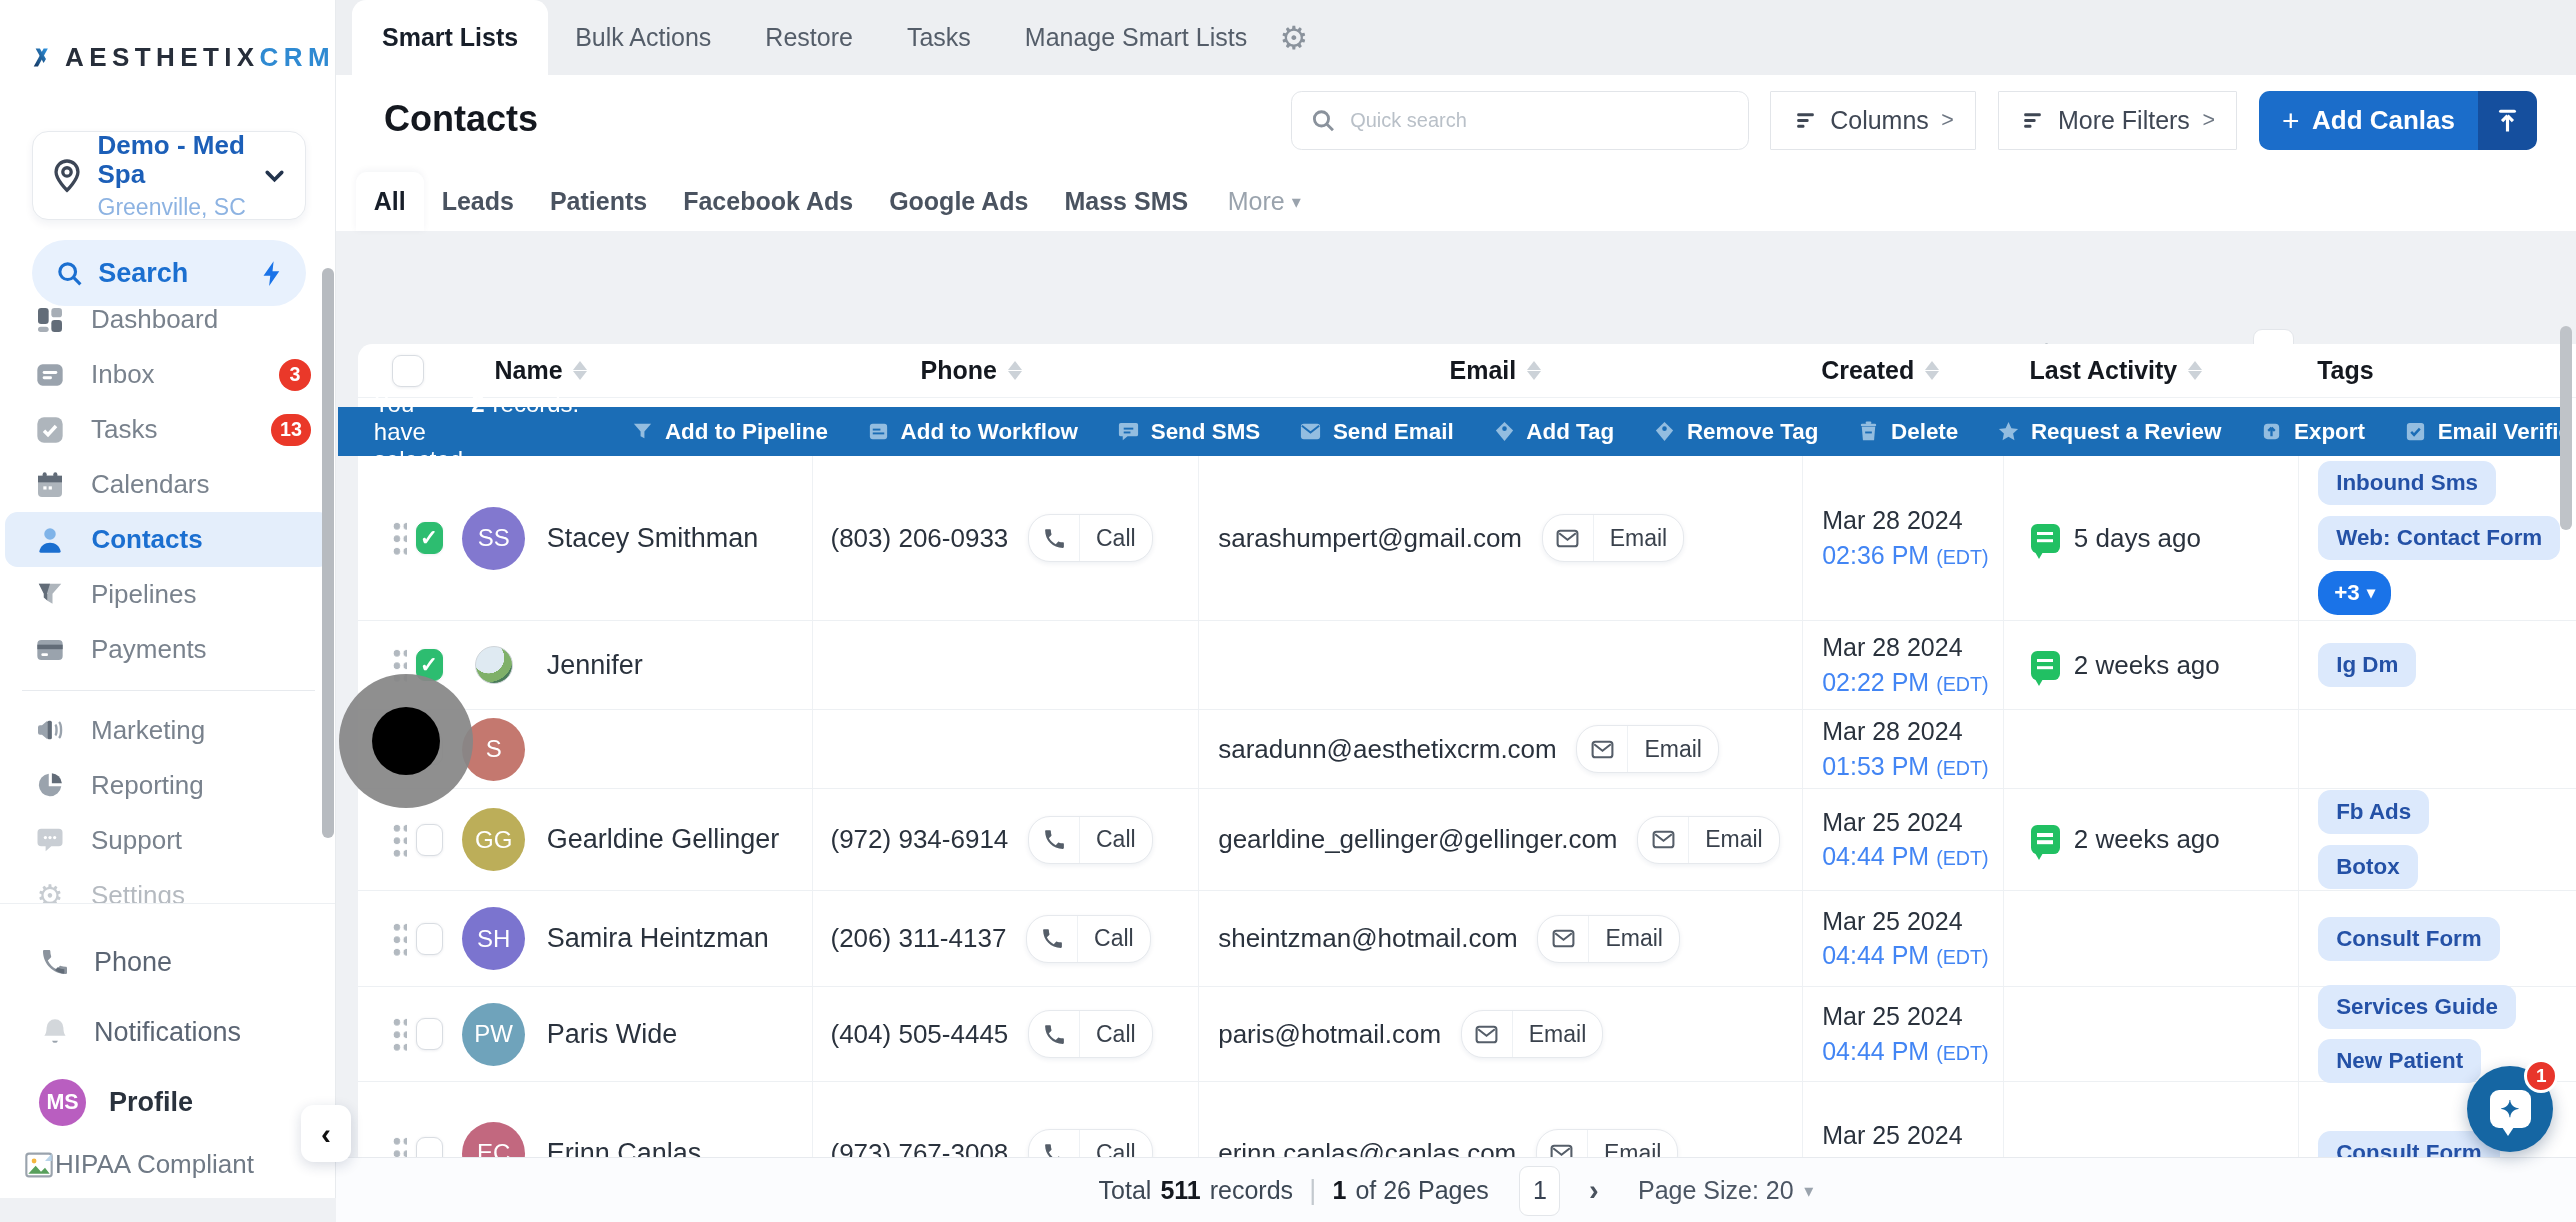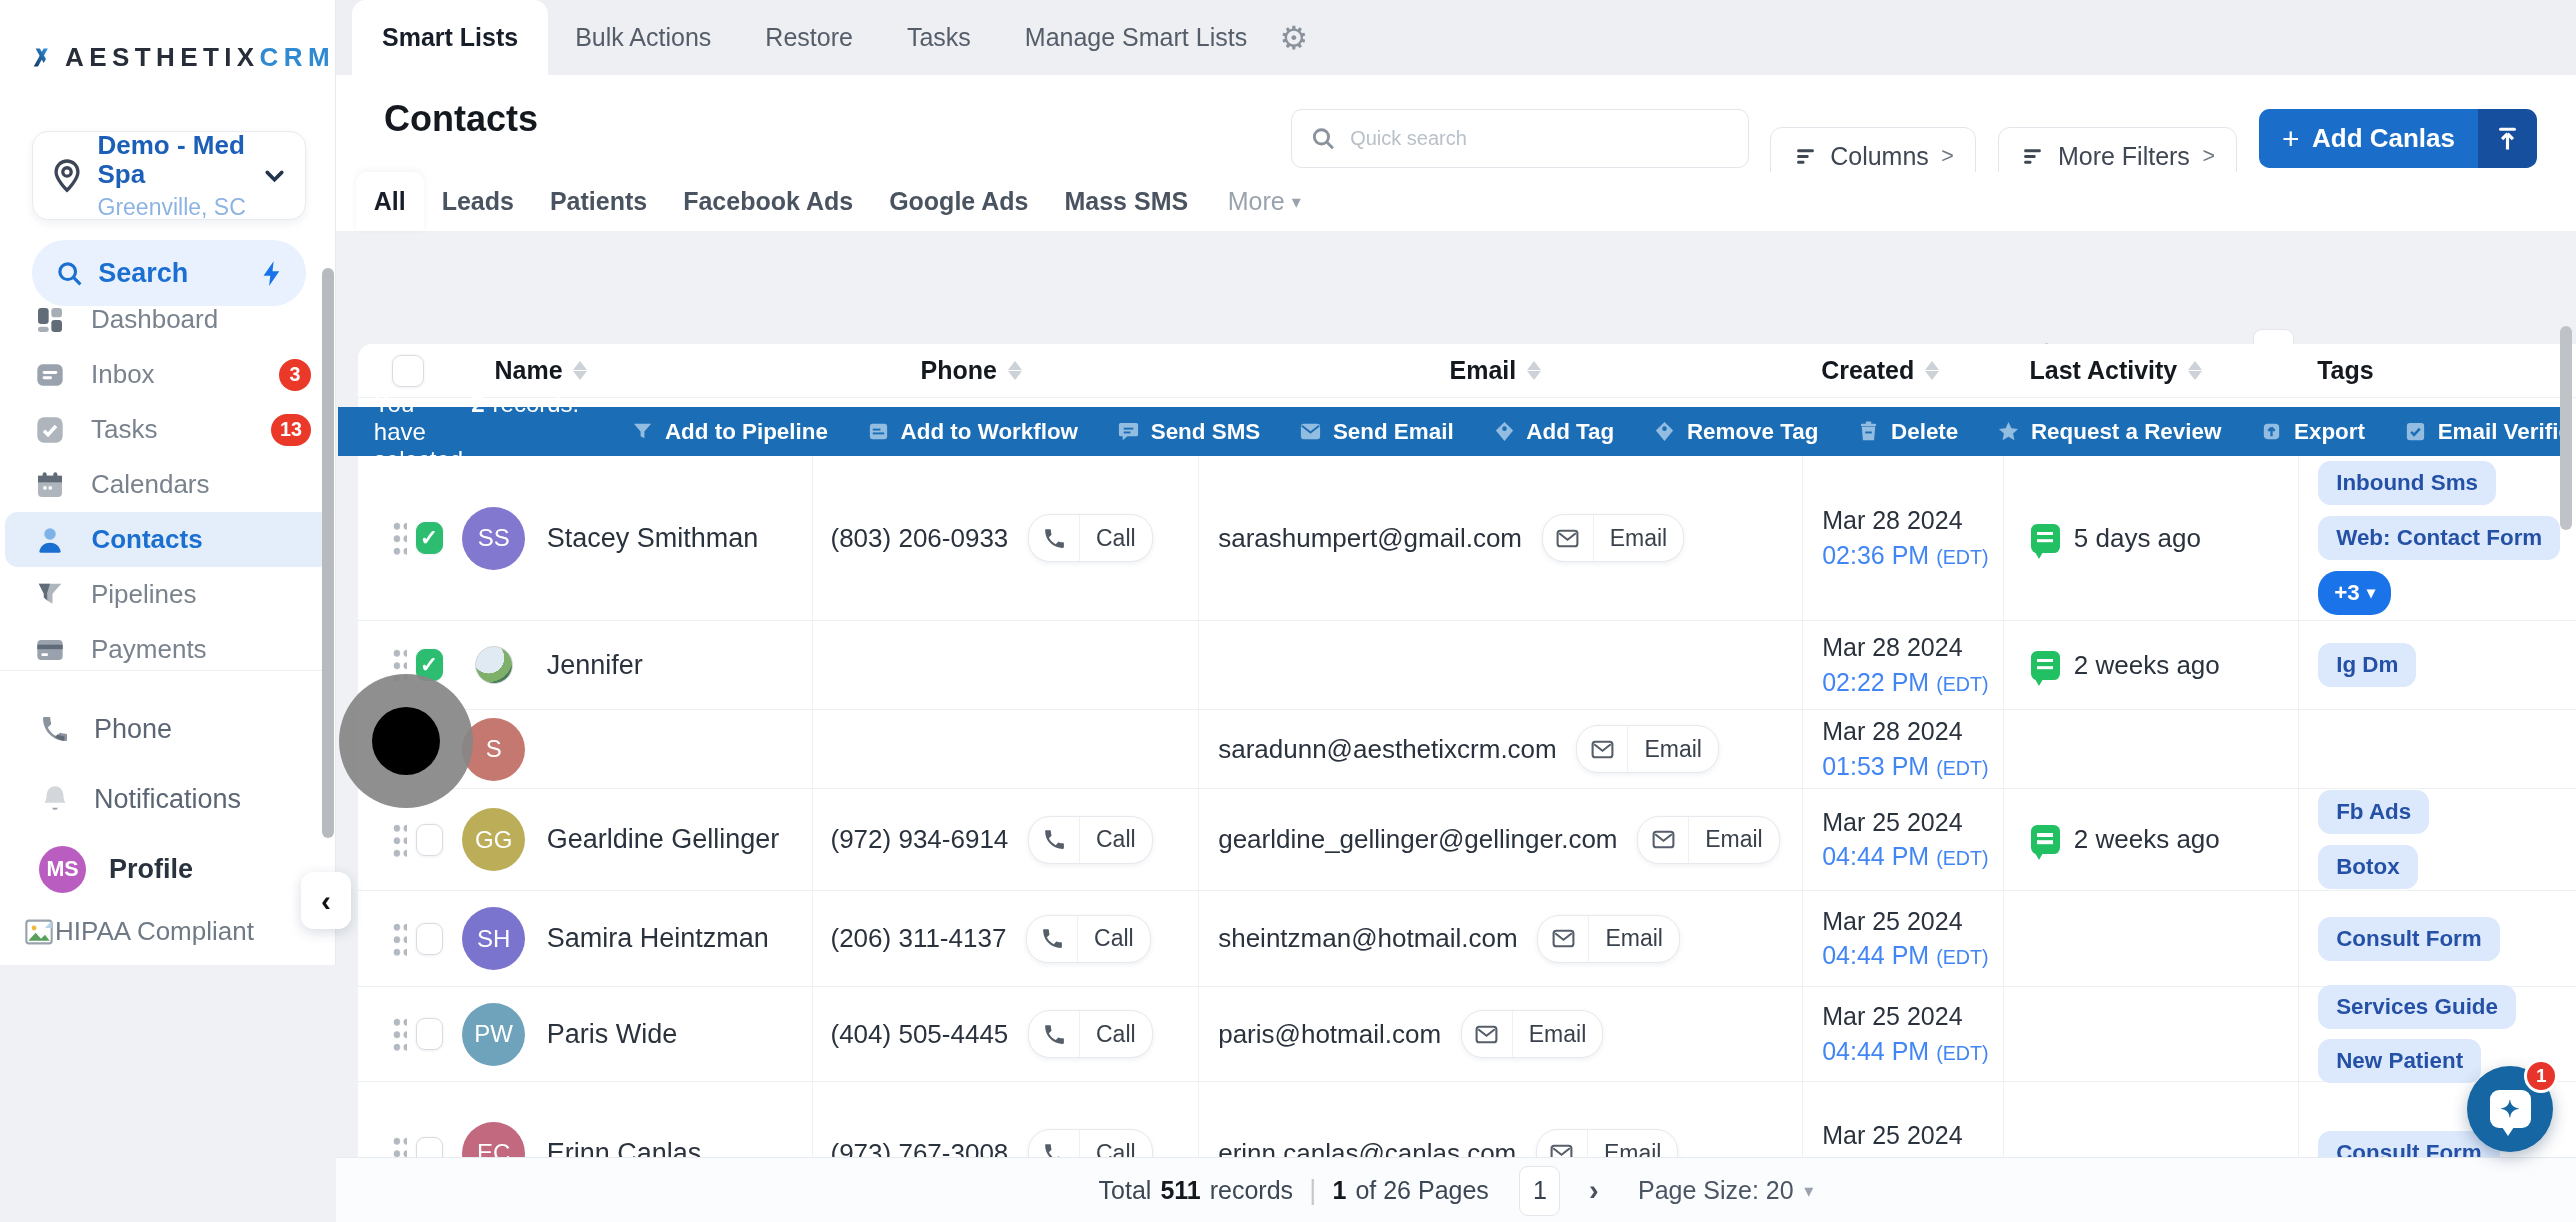--- a/index.html
+++ b/index.html
@@ -1,21 +1,21 @@
 <!DOCTYPE html>
 <html style="font-size:14.3px"><head>
 <meta charset="utf-8">
 <style>
   * { margin:0; padding:0; box-sizing:border-box; }
   html,body { width:2576px; height:1223px; overflow:hidden; }
   body { font-family:"Liberation Sans", sans-serif; background:#eff1f4; color:#1f2733; }
   .app { position:relative; width:2576px; height:1223px; }
 
   
-  .sidebar { position:absolute; left:0; top:0; width:336px; height:965px; background:#fff; border-right:0.9px solid #e8ebee; z-index:20; }
+  .sidebar { position:absolute; left:0; top:0; width:336px; height:1198px; background:#fff; border-right:0.9px solid #e8ebee; z-index:20; }
   .logo-row { display:flex; align-items:center; gap:12.5px; padding:25px 0 0 30px; height:89px; }
   .logo-mark { width:52px; height:52px; }
   .wordmark { font-size:26px; font-weight:700; letter-spacing:5.4px; color:#272e3a; }
   .wordmark .crm { color:#2f8ad2; }
 
   .loc-card { position:absolute; left:32px; top:131px; width:274px; height:89px; background:#fff; border:0.9px solid #e7eaee; border-radius:16px; box-shadow:0 3.6px 9px rgba(20,40,80,.06); display:flex; align-items:center; padding:0 18px 0 16px; gap:12.5px; cursor:pointer; }
   .loc-text { flex:1; line-height:1.15; }
   .loc-name { font-size:26px; font-weight:700; color:#1c5fb8; }
   .loc-city { font-size:23px; color:#8db3e2; margin-top:3.6px; }
 
@@ -47,21 +47,21 @@
   .tn-tab { font-size:25px; color:#545d69; padding:0 27px; height:75px; display:flex; align-items:center; cursor:pointer; }
   .tn-tab.active { background:#fff; border-radius:14.3px 14.3px 0 0; color:#171e29; font-weight:700; padding:0 30px; margin-left:16px; }
   .tn-gear { font-size:32px; color:#8a929c; margin-left:5.4px; cursor:pointer; }
 
   .header-band { position:absolute; left:0; top:75px; right:0; height:97px; background:#fff; }
   .page-title { position:absolute; left:48px; top:23px; font-size:36px; font-weight:700; color:#14181f; }
   .hdr-controls { position:absolute; right:39px; top:16px; display:flex; align-items:center; gap:21.5px; }
   .qsearch { width:458px; height:59px; background:#fff; border:0.9px solid #e2e5e9; border-radius:10.7px; display:flex; align-items:center; padding:0 18px; gap:14.3px; }
   .qsearch input { border:none; outline:none; font-size:20px; color:#0f766e; width:100%; font-family:"Liberation Sans",sans-serif; background:transparent; }
   .qsearch input::placeholder { color:#b9c0c8; }
-  .wbtn { height:59px; background:#fff; border:0.9px solid #e2e5e9; border-radius:12px; display:flex; align-items:center; gap:12.5px; padding:0 21.5px; font-size:25px; color:#3f4754; cursor:pointer;margin-top:36px; }
+  .wbtn { height:59px; background:#fff; border:0.9px solid #e2e5e9; border-radius:1px; display:flex; align-items:center; gap:12.5px; padding:0 21.5px; font-size:25px; color:#3f4754; cursor:pointer; }
   .wbtn .chev { color:#6e7783; font-size:21.5px; }
   .addbtn { height:59px; border-radius:10.7px; overflow:hidden; display:flex; cursor:pointer; }
   .addbtn .ab-main { background:#1b6dca; color:#fff; font-size:26px; font-weight:700; display:flex; align-items:center; gap:12.5px; padding:0 23px; }
   .addbtn .ab-side { background:#154f9e; width:59px; display:flex; align-items:center; justify-content:center; }
 
   .tabs-band { position:absolute; left:0; top:172px; right:0; height:59px; background:#fff; }
   .ftabs { display:flex; height:59px; padding-left:19.7px; }
   .ftab { font-size:25px; font-weight:600; color:#4a5360; padding:0 18px; height:59px; display:flex; align-items:center; cursor:pointer; }
   .ftab.active { background:#fff; border-radius:10.7px 10.7px 0 0; color:#171e29; font-weight:700; box-shadow:0 -1.8px 7.2px rgba(20,40,80,.05); position:relative; z-index:2; }
   .ftab-more { font-size:25px; color:#9aa3ad; padding:0 21.5px; display:flex; align-items:center; gap:7.2px; cursor:pointer; }

